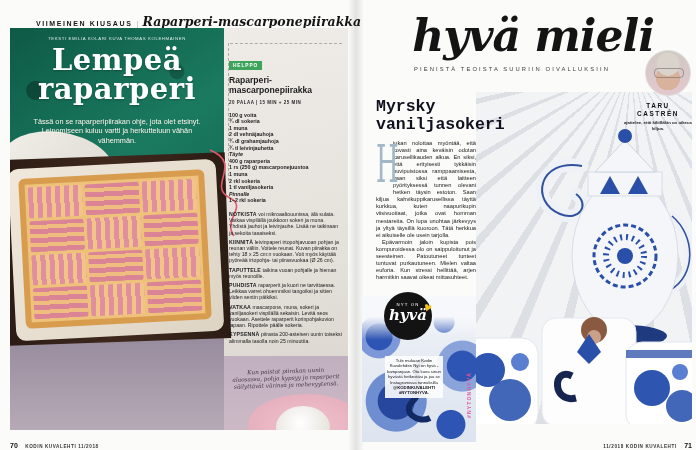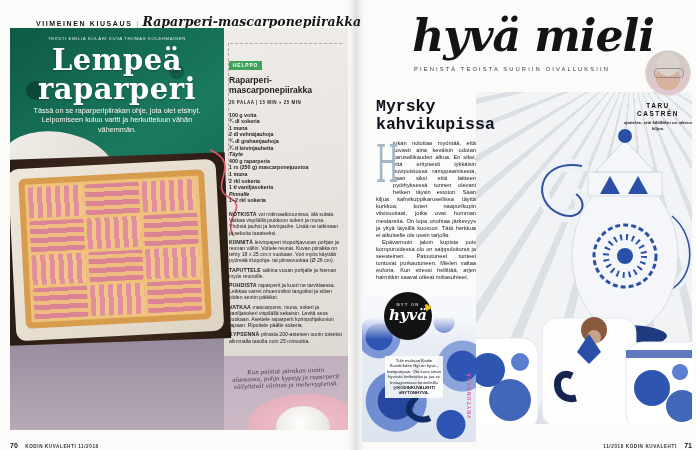--- a/index.html
+++ b/index.html
@@ -33,21 +33,21 @@
   #board{left:-6px;top:128px;width:224px;height:186px;background:linear-gradient(90deg,#2b1c14,#40291d 50%,#2b1c14);transform:rotate(-2deg);}
   #parchment{left:2px;top:136px;width:208px;height:172px;background:linear-gradient(135deg,#efe8db,#ded4c4);border-radius:10px;transform:rotate(-3deg);}
   #tart{left:12px;top:146px;width:186px;height:150px;transform:rotate(-3deg);background:#eec27a;border:6px solid #d89c4e;border-radius:6px;box-sizing:border-box;display:grid;grid-template-columns:repeat(3,1fr);grid-template-rows:repeat(4,1fr);gap:3px;padding:3px;}
   #tart .wv{background:repeating-linear-gradient(90deg,#e08f9d 0 5px,#f3c489 5px 9px);border-radius:2px;}
   #tart .wv:nth-child(even){background:repeating-linear-gradient(0deg,#db8495 0 5px,#f0bd80 5px 9px);}
   #string{left:194px;top:118px;}
   #l-title{left:8px;top:8px;width:198px;text-align:center;color:#fff;z-index:5;}
   #l-byline{font-size:4.3px;letter-spacing:.6px;opacity:.85;}
   #l-title h1{margin:5px 0 0;font-family:"DejaVu Serif",serif;font-weight:bold;font-size:29px;line-height:29px;letter-spacing:.5px;text-shadow:0 1px 2px rgba(0,0,0,.25);}
   #l-title h1 span{display:block;}
-  #l-intro{margin:2px auto 0;width:168px;font-size:7.3px;line-height:9.4px;color:#fcf3ec;}
+  #l-intro{margin:13px auto 0;width:168px;font-size:7.3px;line-height:9.4px;color:#fcf3ec;}
   
   #recipe{left:219px;top:25px;width:114px;z-index:6;color:#1d1d1d;}
   #r-badge{display:inline-block;background:#3ea45b;color:#fff;font-size:4.8px;font-weight:bold;letter-spacing:.9px;padding:2px 4px;}
   #r-title{font-size:8.6px;line-height:9.8px;font-weight:bold;margin-top:5px;}
   #r-meta{font-size:4.5px;font-weight:bold;letter-spacing:.5px;margin-top:4px;color:#2a2a2a;}
   #r-ings{margin-top:7px;font-size:5.3px;line-height:6.6px;font-weight:bold;}
   #r-ings .it{font-style:italic;}
   #r-steps{margin-top:7px;font-size:5.2px;line-height:6.2px;font-weight:normal;}
   #r-steps .step{margin:0 0 3px;}
   #r-steps .step b{letter-spacing:.2px;}
@@ -229,21 +229,21 @@
   <div id="portrait" class="abs"></div>
   <div id="glasses" class="abs"></div>
   <div id="col-name" class="abs">
     <div>TARU</div>
     <div>CASTRÉN</div>
   </div>
   <div id="col-bio" class="abs">ajattelee, että kiltilläkin on oikeus kiljua.</div>
 
   <div id="heading" class="abs">
     <span>Myrsky</span>
-    <span>kahvikupissa</span>
+    <span>vaniljasokeri</span>
   </div>
 
   <div id="r-body" class="abs">
     <span class="dropcap">
         <span>H</span>
       </span>
     <p>iukan nolottaa myöntää, että kovasti aina keväisin odotan karusellikauden alkua. En siksi, että erityisesti tykkäisin huvipuistossa ramppaamisesta, vaan siksi että laitteen pyörityksessä tunnen olevani hetken täysin estoton. Saan kiljua kahvikuppikarusellissa täyttä kurkkua, kuten naapurikupin viisivuotiaat, jotka ovat homman mestareita. On lupa unohtaa järkevyys ja yltyä täysillä kuoroon. Tätä herkkua ei aikuiselle ole usein tarjolla.</p>
     <p class="p2">Epävarmoin jaloin kupista pois kompuroidessa olo on saippuloitunut ja seesteinen. Patoutuneet tunteet tuntuvat purkautuneen. Mielen valtaa euforia. Kun stressi hellittää, arjen harmitkin saavat oikeat mittasuhteet.</p>
   </div>
 

